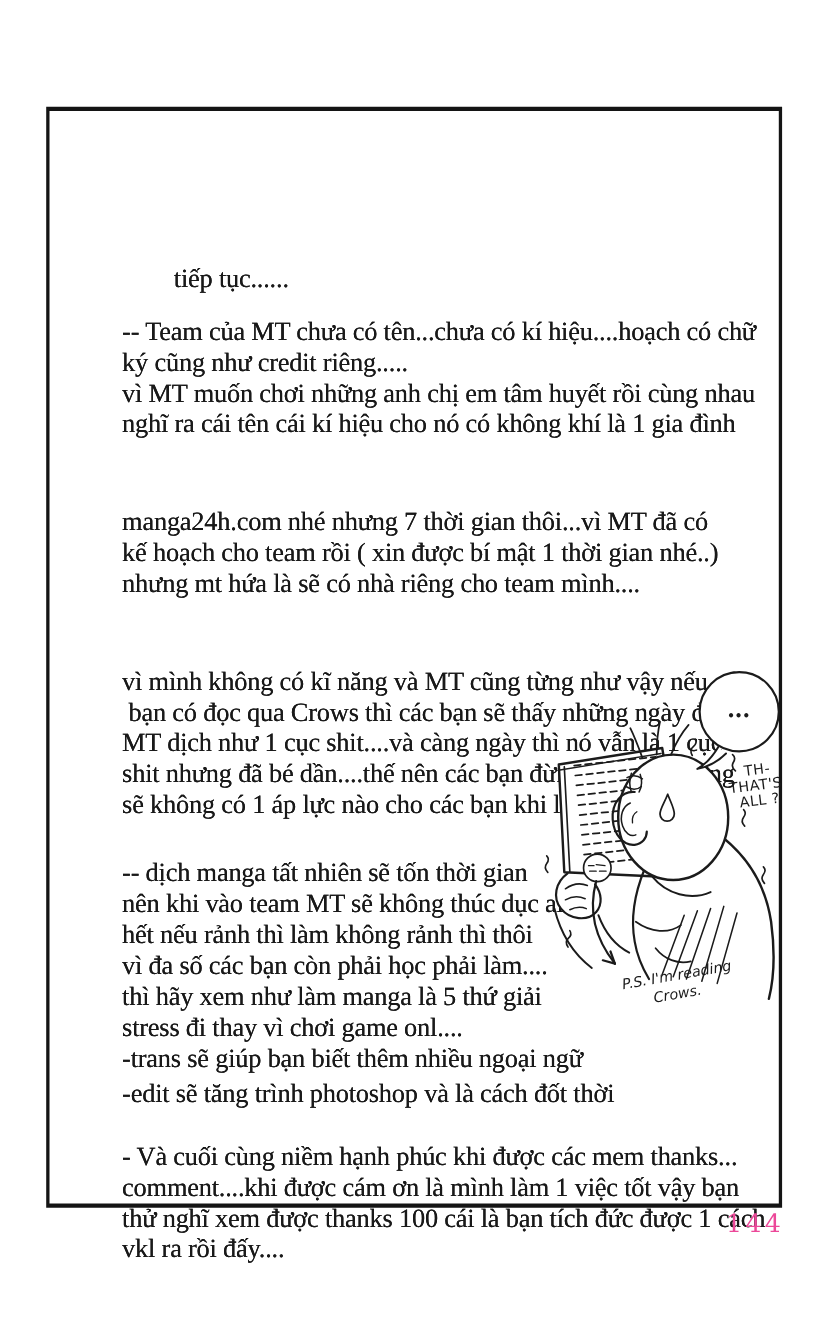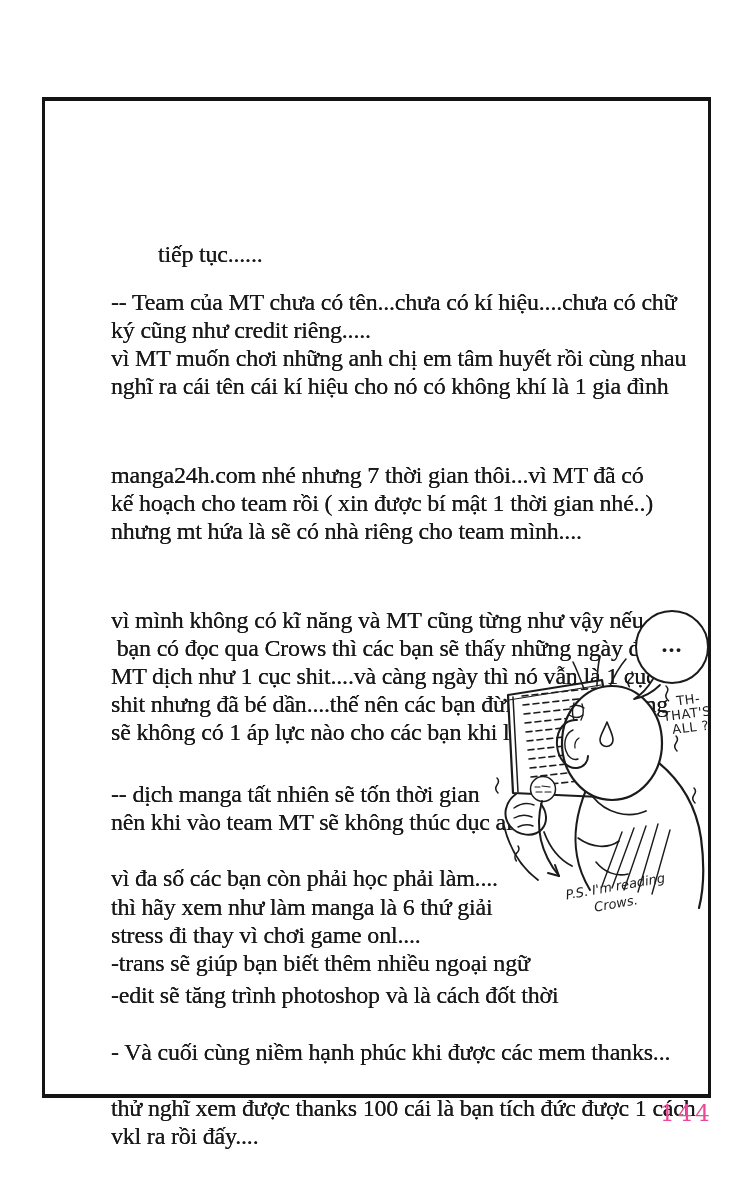--- a/index.html
+++ b/index.html
@@ -52,44 +52,46 @@
 </style>
 </head>
 <body>
 
 <div id="scan-page">
 
   <div id="panel-frame">
 
     <div class="tl indent" style="top:140px">tiếp tục......</div>
 
-    <div class="tl" style="top:188px">-- Team của MT chưa có tên...chưa có kí hiệu....chưa có chữ</div>
+    <div class="tl" style="top:188px">-- Team của MT chưa có tên...chưa có kí hiệu....hoạch có chữ</div>
     <div class="tl" style="top:216px">ký cũng như credit riêng.....</div>
     <div class="tl" style="top:244px">vì MT muốn chơi những anh chị em tâm huyết rồi cùng nhau</div>
     <div class="tl" style="top:272px">nghĩ ra cái tên cái kí hiệu cho nó có không khí là 1 gia đình</div>
 
     <div class="tl" style="top:361px">manga24h.com nhé nhưng 7 thời gian thôi...vì MT đã có</div>
     <div class="tl" style="top:389px">kế hoạch cho team rồi ( xin được bí mật 1 thời gian nhé..)</div>
     <div class="tl" style="top:417px">nhưng mt hứa là sẽ có nhà riêng cho team mình....</div>
 
     <div class="tl" style="top:506px">vì mình không có kĩ năng và MT cũng từng như vậy nếu các</div>
     <div class="tl" style="top:534px"> bạn có đọc qua Crows thì các bạn sẽ thấy những ngày đầu</div>
     <div class="tl" style="top:562px">MT dịch như 1 cục shit....và càng ngày thì nó vẫn là 1 cục</div>
     <div class="tl" style="top:590px">shit nhưng đã bé dần....thế nên các bạn đừng sợ ngại ngùng</div>
     <div class="tl" style="top:618px">sẽ không có 1 áp lực nào cho các bạn khi làm manga...</div>
 
     <div class="tl" style="top:680px">-- dịch manga tất nhiên sẽ tốn thời gian</div>
     <div class="tl" style="top:708px">nên khi vào team MT sẽ không thúc dục ai</div>
+    <div class="tl" style="top:736px">hết nếu rảnh thì làm không rảnh thì thôi</div>
     <div class="tl" style="top:764px">vì đa số các bạn còn phải học phải làm....</div>
-    <div class="tl" style="top:793px">thì hãy xem như làm manga là 6 thứ giải</div>
+    <div class="tl" style="top:793px">thì hãy xem như làm manga là 5 thứ giải</div>
     <div class="tl" style="top:821px">stress đi thay vì chơi game onl....</div>
     <div class="tl" style="top:849px">-trans sẽ giúp bạn biết thêm nhiều ngoại ngữ</div>
 
     <div class="tl" style="top:881px">-edit sẽ tăng trình photoshop và là cách đốt thời</div>
     <div class="tl" style="top:938px">- Và cuối cùng niềm hạnh phúc khi được các mem thanks...</div>
+    <div class="tl" style="top:966px">comment....khi được cám ơn là mình làm 1 việc tốt vậy bạn</div>
     <div class="tl" style="top:994px">thử nghĩ xem được thanks 100 cái là bạn tích đức được 1 cách</div>
     <div class="tl" style="top:1022px">vkl ra rồi đấy....</div>
   </div>
 
   <svg id="reader-cartoon" viewBox="0 0 271 330">
 
     <g class="ink" stroke-width="2.2">
       <path d="M28,95 L122,80 L142,198 L33,193 Z" fill="#ffffff"></path>
       <path d="M33,97 L38,192" stroke-width="1.5"></path>
       <path d="M29,100 L121,85" stroke-width="1.2"></path>

